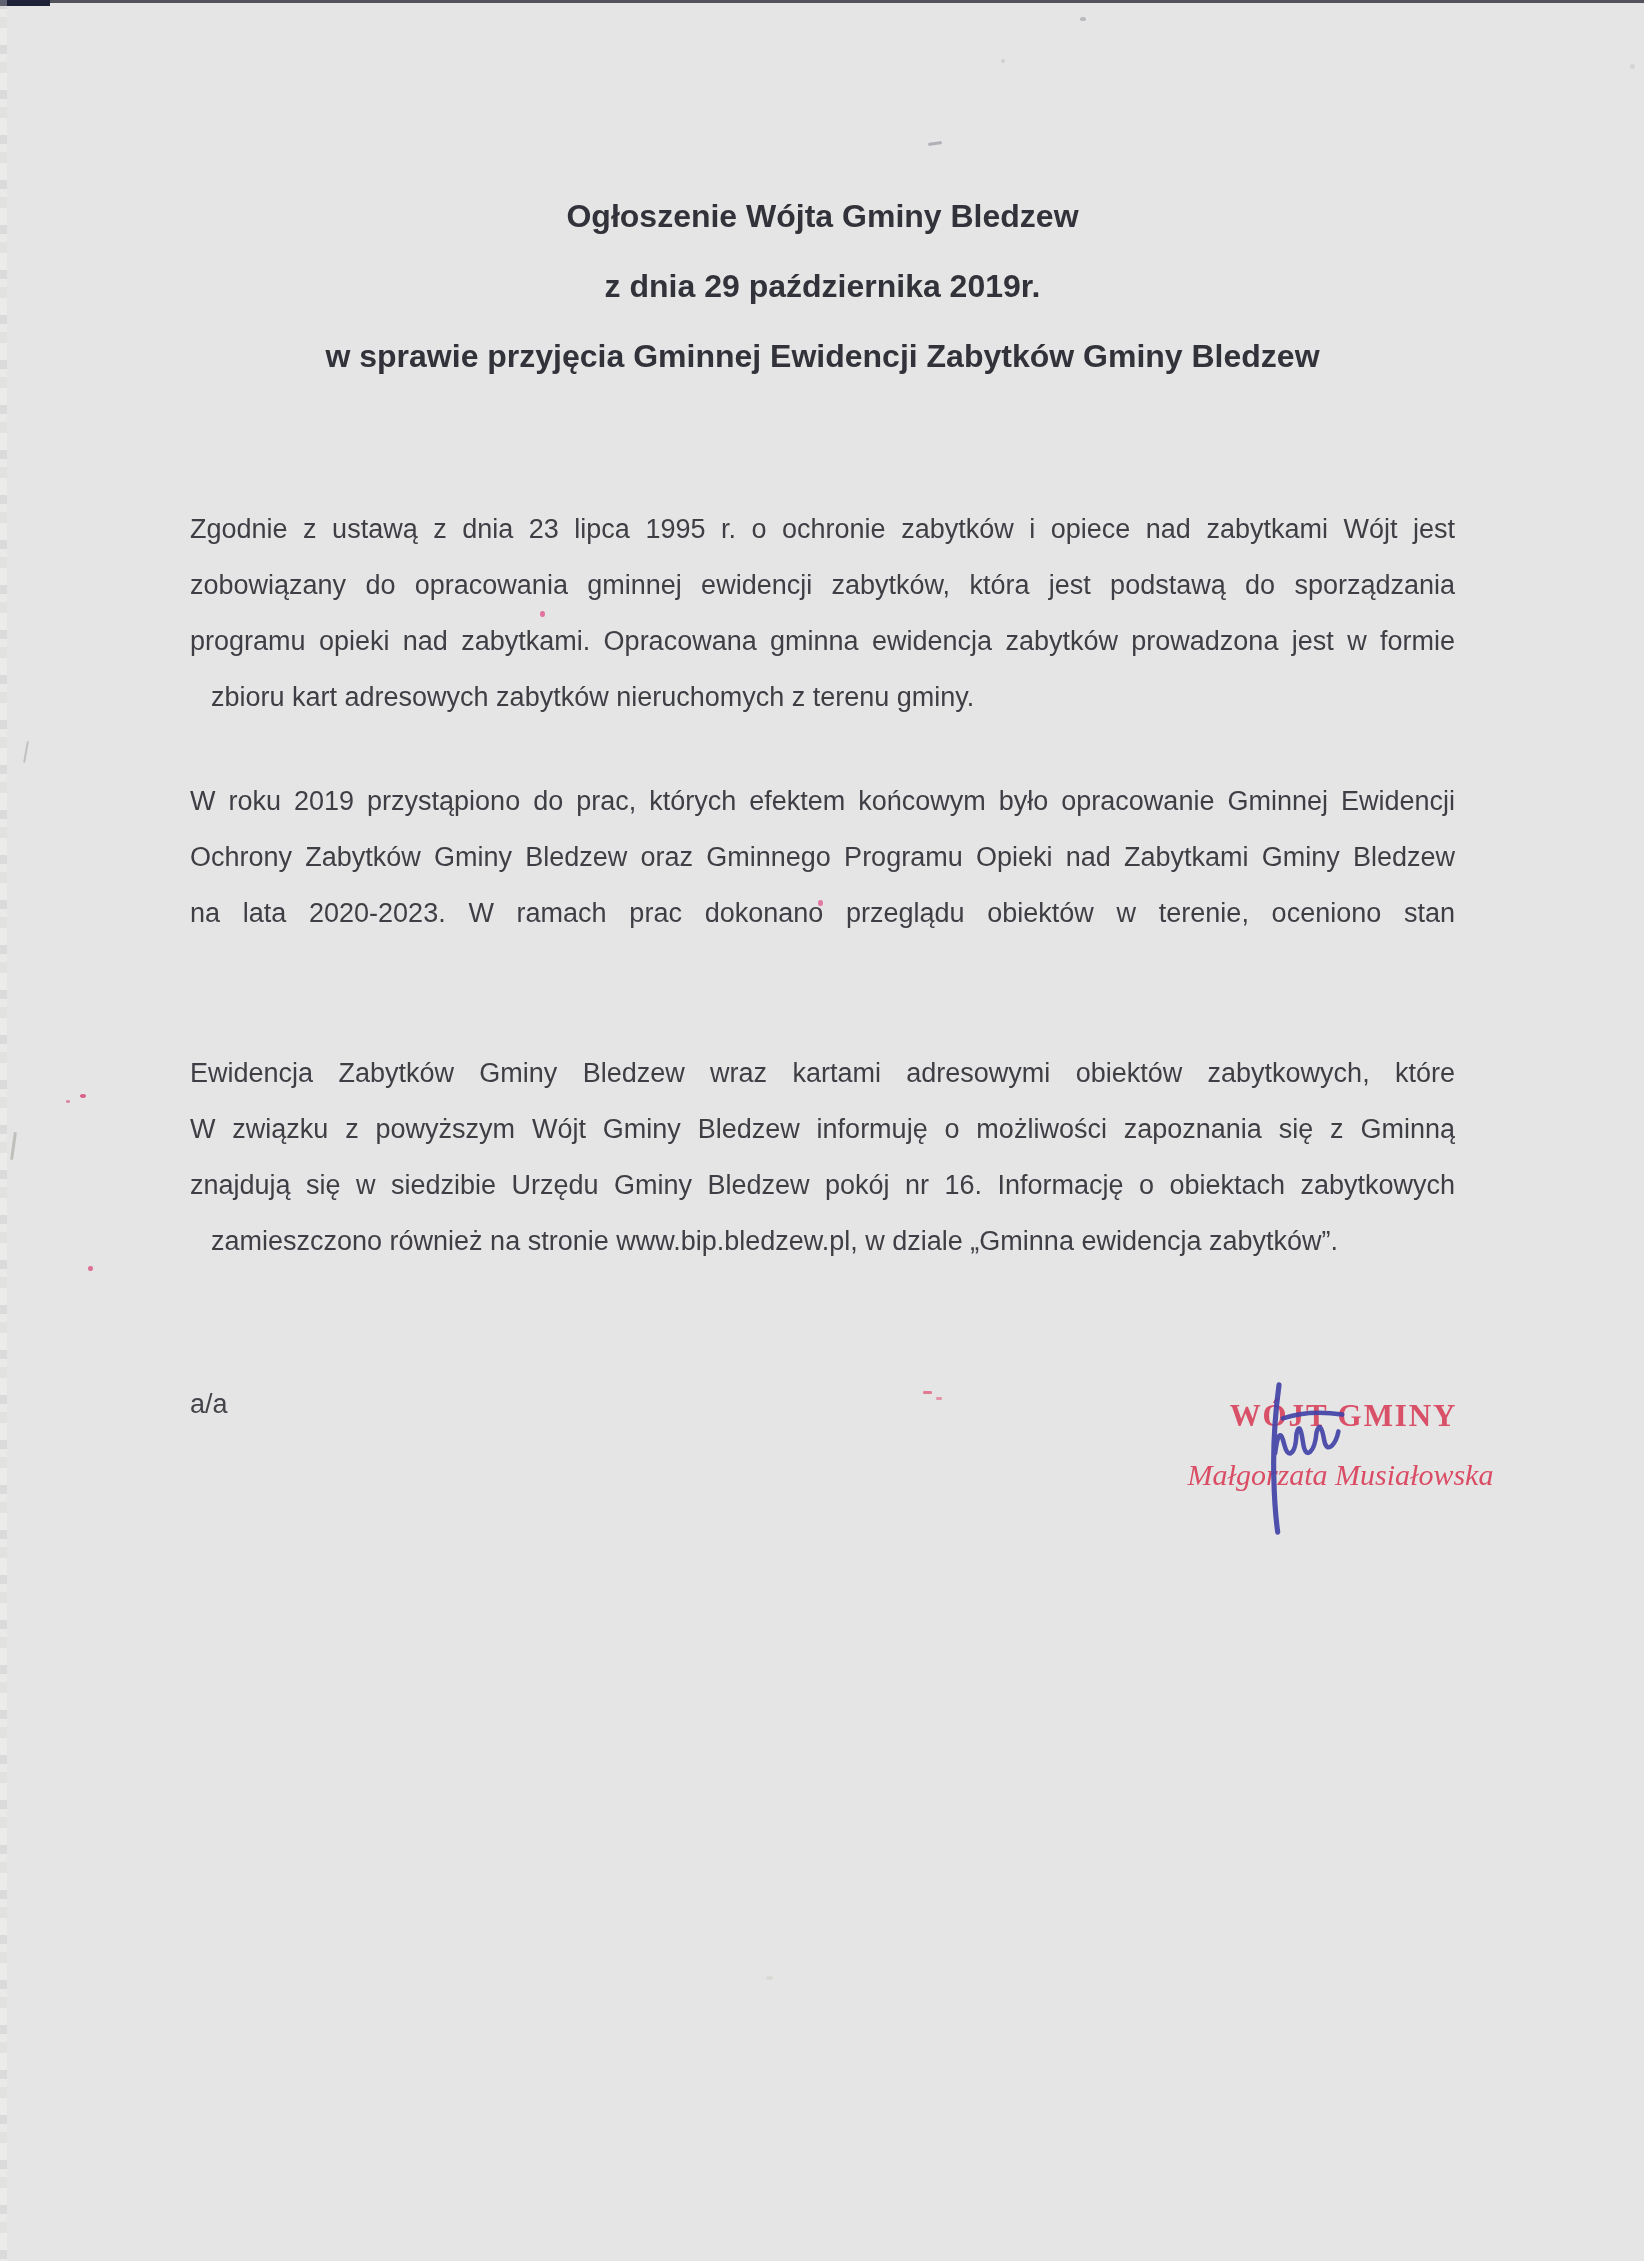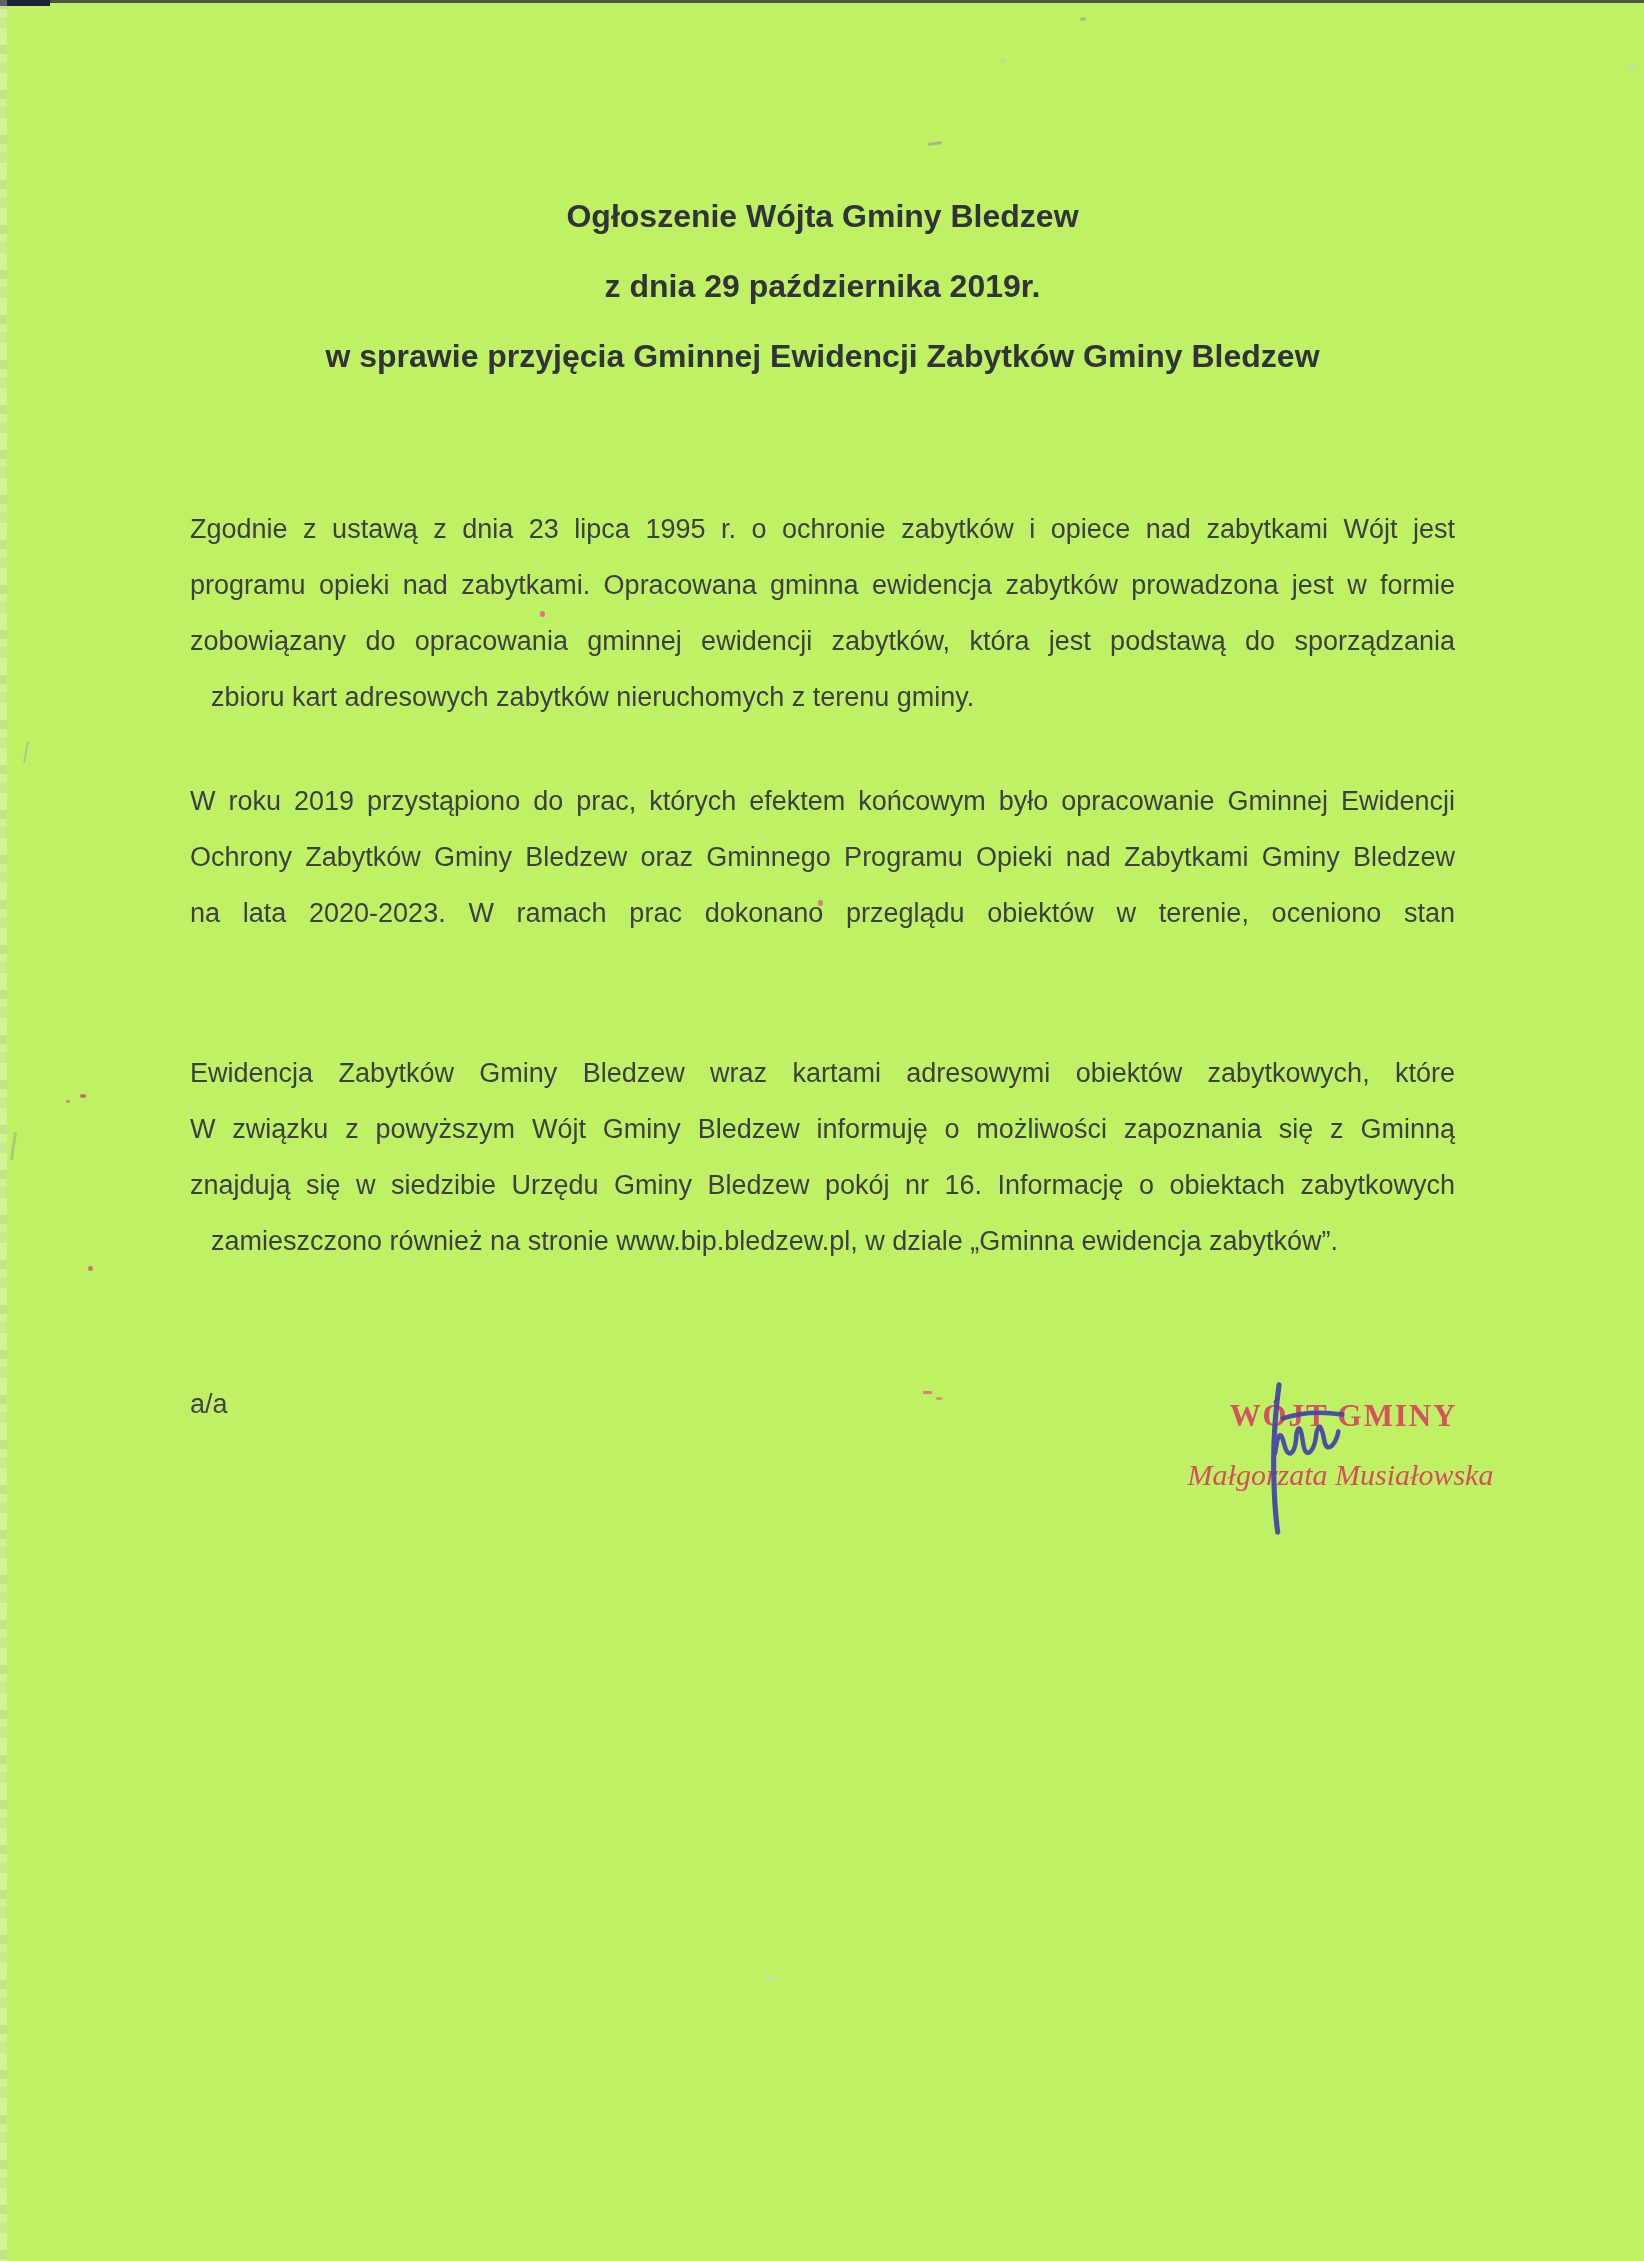--- a/index.html
+++ b/index.html
@@ -3,21 +3,21 @@
 <meta charset="utf-8">
 <style>
   html,body{margin:0;padding:0;}
   body{
     width:1644px;height:2261px;
     background:#ffffff;
     font-family:"Liberation Sans", sans-serif;
     position:relative;
     overflow:hidden;
   }
-  .page{position:absolute;left:0;top:0;width:1644px;height:2261px;background:#bef264;}
+  .page{position:absolute;left:0;top:0;width:1644px;height:2261px;background:#e5e5e5;}
 
   
   .top-scan-line{position:absolute;left:0;top:0;width:1644px;height:2.6px;background:#3a3a44;opacity:.85;}
   .top-left-blob{position:absolute;left:0;top:0;width:50px;height:6.4px;background:#1e2238;}
   .left-noise{
     position:absolute;left:0;top:0;width:7px;height:2261px;
     background:repeating-linear-gradient(180deg,#c9c9c9 0 9px,#f2f1ef 9px 17px,#dddcda 17px 28px,#f7f6f4 28px 45px);
     opacity:.38;
   }
   .artifact{position:absolute;border-radius:50%;}
@@ -83,22 +83,22 @@
   <div class="artifact" style="left:766px;top:1976px;width:7px;height:3.9px;background:#d4d4d0;opacity:.8;"></div>
 
   <div class="title-block">
     <div>Ogłoszenie Wójta Gminy Bledzew</div>
     <div>z dnia 29 października 2019r.</div>
     <div>w sprawie przyjęcia Gminnej Ewidencji Zabytków Gminy Bledzew</div>
   </div>
 
   <div class="para" style="top:501px;">
     <span class="bline">Zgodnie z ustawą z dnia 23 lipca 1995 r. o ochronie zabytków i opiece nad zabytkami Wójt jest</span>
+    <span class="bline">zobowiązany do opracowania gminnej ewidencji zabytków, która jest podstawą do sporządzania</span>
     <span class="bline">programu opieki nad zabytkami. Opracowana gminna ewidencja zabytków prowadzona jest w formie</span>
-    <span class="bline">zobowiązany do opracowania gminnej ewidencji zabytków, która jest podstawą do sporządzania</span>
     <span class="bline last">zbioru kart adresowych zabytków nieruchomych z terenu gminy.</span>
   </div>
 
   <div class="para" style="top:773px;">
     <span class="bline">W roku 2019 przystąpiono do prac, których efektem końcowym było opracowanie Gminnej Ewidencji</span>
     <span class="bline">Ochrony Zabytków Gminy Bledzew oraz Gminnego Programu Opieki nad Zabytkami Gminy Bledzew</span>
     <span class="bline">na lata 2020-2023. W ramach prac dokonano przeglądu obiektów w terenie, oceniono stan</span>
   </div>
 
   <div class="para" style="top:1045px;">

